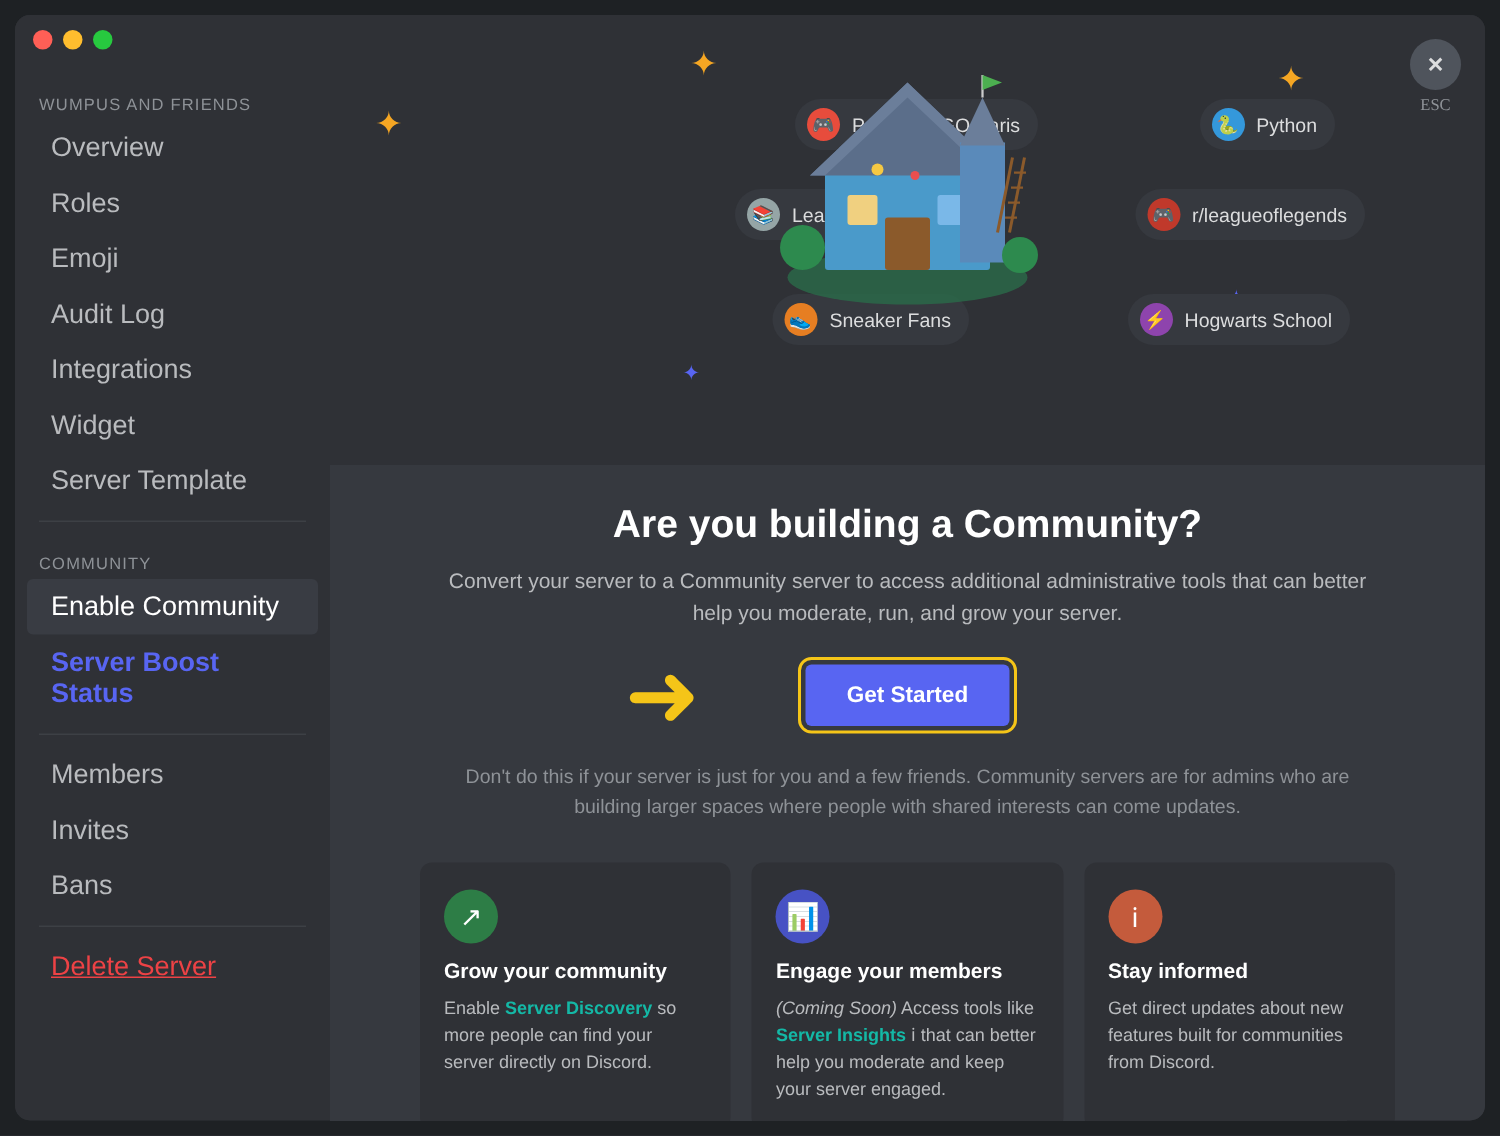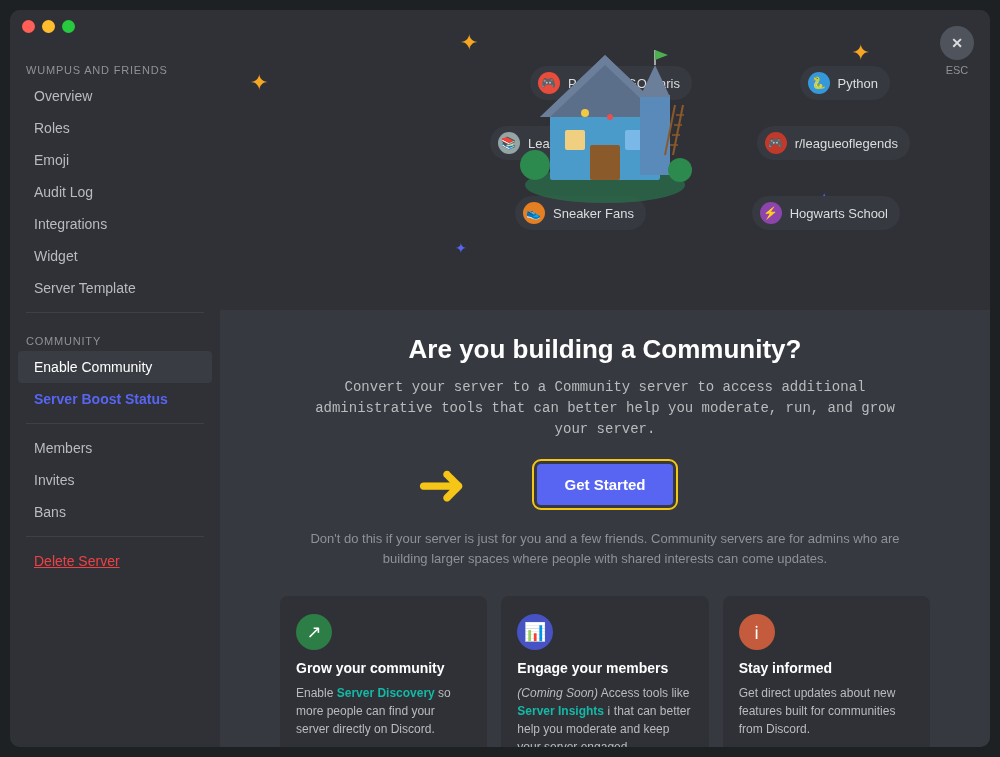--- a/index.html
+++ b/index.html
@@ -54,21 +54,21 @@
       color: #8e9297;
       font-size: 11px;
       font-weight: 400;
       letter-spacing: 0.8px;
       text-transform: uppercase;
       padding: 14px 16px 4px 16px;
     }
     .sidebar-item {
       padding: 8px 16px;
       color: #b9bbbe;
-      font-size: 14px;
+      font-size: 18px;
       cursor: pointer;
       border-radius: 4px;
       margin: 0 8px;
     }
     .sidebar-item.active {
       background: #393c43;
       color: #fff;
     }
     .sidebar-item.highlighted {
       color: #5865f2;
@@ -112,20 +112,21 @@
       align-items: center;
       justify-content: center;
       cursor: pointer;
       color: #dcddde;
       font-size: 14px;
       font-weight: bold;
     }
     .esc-label {
       color: #8e9297;
       font-size: 11px;
+      font-family: Liberation Serif, serif;
     }
 
     
     .hero-area {
       position: relative;
       height: 300px;
       overflow: hidden;
       background: #2f3136;
     }
 
@@ -192,21 +193,20 @@
       margin-bottom: 12px;
       text-align: center;
     }
     .main-subtitle {
       font-size: 14px;
       color: #b9bbbe;
       text-align: center;
       max-width: 620px;
       line-height: 1.5;
       margin-bottom: 24px;
-      font-family: Liberation Mono, monospace;
     }
 
     
     .get-started-wrapper {
       position: relative;
       display: flex;
       align-items: center;
       gap: 0;
       margin-bottom: 24px;
     }

